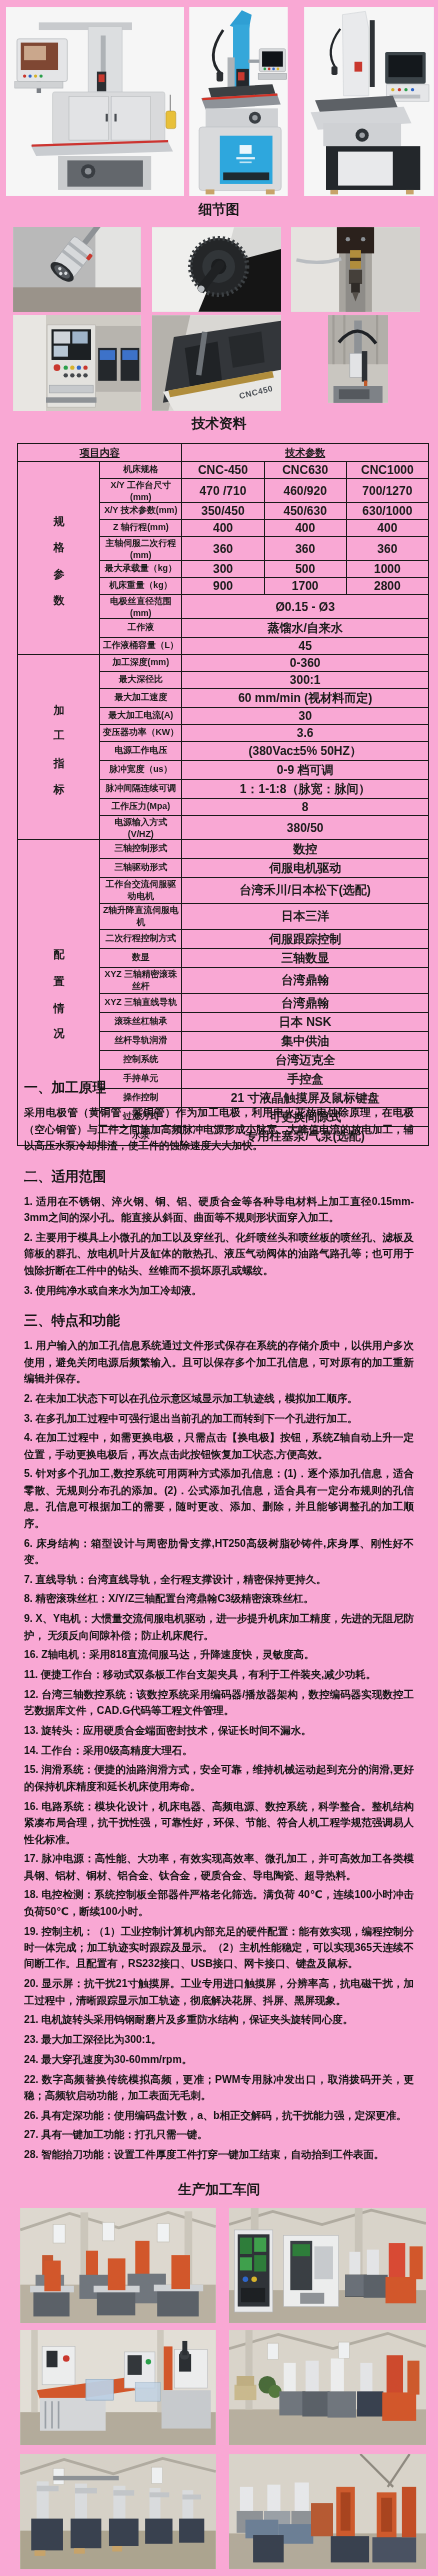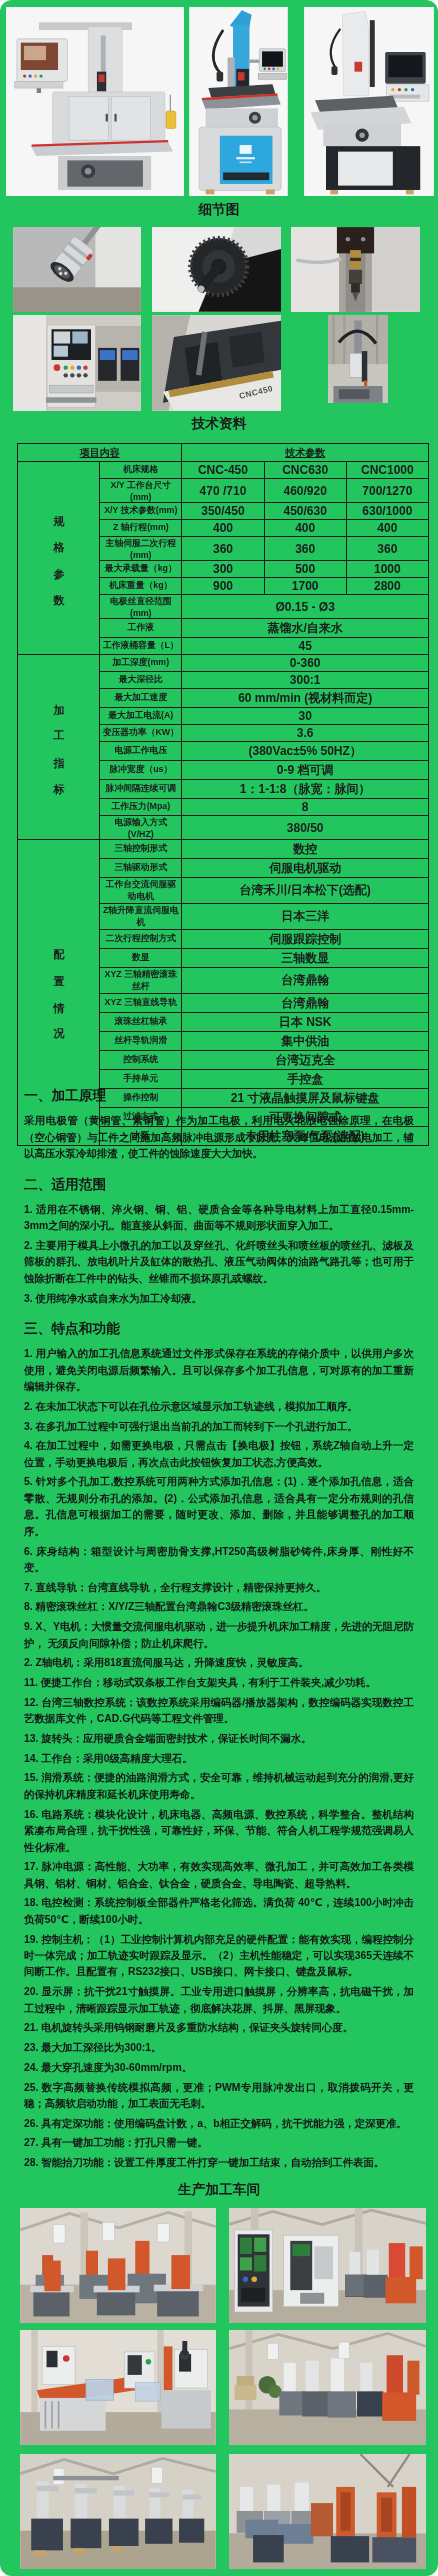--- a/index.html
+++ b/index.html
@@ -1,17 +1,17 @@
 <!DOCTYPE html>
 <html style="font-size:8.8px"><head>
 <meta charset="utf-8">
 <style>
   html,body{margin:0;padding:0;background:#ffffff;}
   body{font-family:"Liberation Sans","DejaVu Sans",sans-serif;color:#111;}
-  #page{position:relative;width:438px;height:2576px;background:#22c55e;overflow:hidden;margin:0 auto;border-radius:12px;}
+  #page{position:relative;width:438px;height:2576px;background:#f9a8d4;overflow:hidden;margin:0 auto;}
 
   
   .hero-photo{position:absolute;top:6.6px;}
   #hero1{left:5.5px;width:178px;height:189px;}
   #hero2{left:189px;width:99px;height:189px;}
   #hero3{left:304px;width:130px;height:189px;}
   .hero-photo svg{display:block;width:100%;height:100%;}
 
   
   .center-head{position:absolute;left:0;width:438px;text-align:center;font-weight:bold;color:#1a1a1a;}
@@ -39,21 +39,21 @@
   #spec-table td.val{width:73px;font-size:12px;}
   #spec-table td.vlabel{width:33px;writing-mode:vertical-lr;text-orientation:upright;
     letter-spacing:2.4em;font-size:11px;padding:5.5px 0;}
   #spec-table tr.sep td{border-top:1.1px solid #1a1a1a;}
   #spec-table{border:1.1px solid #1a1a1a;}
 
   
   #text-block{position:absolute;left:24px;top:1076px;width:390px;height:1103px;overflow:hidden;
     font-size:10.4px;line-height:1.58;text-align:justify;font-weight:bold;color:#161616;}
   #text-block h3{font-size:13.7px;margin:11px 0 6.6px 0;text-align:left;}
-  #text-block h3:first-child{margin-top:9px;font-family:Liberation Serif, serif;}
+  #text-block h3:first-child{margin-top:1px;font-family:Liberation Serif, serif;}
   #text-block p{margin:0 0 3.3px 0;}
 
   
   .ws{position:absolute;overflow:hidden;background:#d6d1c7;}
   .ws svg{display:block;width:100%;height:100%;}
   #ws1{left:20px;top:2208px;width:196px;height:115px;}
   #ws2{left:229px;top:2208px;width:197px;height:115px;}
   #ws3{left:20px;top:2330px;width:196px;height:115px;}
   #ws4{left:229px;top:2330px;width:197px;height:115px;}
   #ws5{left:20px;top:2454px;width:196px;height:115px;}
@@ -458,35 +458,35 @@
     <h3>三、特点和功能</h3>
     <p>1. 用户输入的加工孔信息系统通过文件形式保存在系统的存储介质中，以供用户多次使用，避免关闭电源后频繁输入。且可以保存多个加工孔信息，可对原有的加工重新编辑并保存。</p>
     <p>2. 在未加工状态下可以在孔位示意区域显示加工轨迹线，模拟加工顺序。</p>
     <p>3. 在多孔加工过程中可强行退出当前孔的加工而转到下一个孔进行加工。</p>
     <p>4. 在加工过程中，如需更换电极，只需点击【换电极】按钮，系统Z轴自动上升一定位置，手动更换电极后，再次点击此按钮恢复加工状态,方便高效。</p>
     <p>5. 针对多个孔加工,数控系统可用两种方式添加孔信息：(1)．逐个添加孔信息，适合零散、无规则分布孔的添加。(2)．公式添加孔信息，适合具有一定分布规则的孔信息。孔信息可根据加工的需要，随时更改、添加、删除，并且能够调整孔的加工顺序。</p>
     <p>6. 床身结构：箱型设计与周密肋骨支撑,HT250高级树脂砂铸件,床身厚、刚性好不变。</p>
     <p>7. 直线导轨：台湾直线导轨，全行程支撑设计，精密保持更持久。</p>
     <p>8. 精密滚珠丝杠：X/Y/Z三轴配置台湾鼎翰C3级精密滚珠丝杠。</p>
     <p>9. X、Y电机：大惯量交流伺服电机驱动，进一步提升机床加工精度，先进的无阻尼防护， 无须反向间隙补偿；防止机床爬行。</p>
-    <p>2. Z轴电机：采用818直流伺服马达，升降速度快，灵敏度高。</p>
+    <p>16. Z轴电机：采用818直流伺服马达，升降速度快，灵敏度高。</p>
     <p>11. 便捷工作台：移动式双条板工作台支架夹具，有利于工件装夹,减少功耗。</p>
     <p>12. 台湾三轴数控系统：该数控系统采用编码器/播放器架构，数控编码器实现数控工艺数据库文件，CAD.G代码等工程文件管理。</p>
     <p>13. 旋转头：应用硬质合金端面密封技术，保证长时间不漏水。</p>
     <p>14. 工作台：采用0级高精度大理石。</p>
     <p>15. 润滑系统：便捷的油路润滑方式，安全可靠，维持机械运动起到充分的润滑,更好的保持机床精度和延长机床使用寿命。</p>
     <p>16. 电路系统：模块化设计，机床电器、高频电源、数控系统，科学整合。整机结构紧凑布局合理，抗干扰性强，可靠性好，环保、节能、符合人机工程学规范强调易人性化标准。</p>
     <p>17. 脉冲电源：高性能、大功率，有效实现高效率、微孔加工，并可高效加工各类模具钢、铝材、铜材、铝合金、钛合金，硬质合金、导电陶瓷、超导热料。</p>
     <p>18. 电控检测：系统控制板全部器件严格老化筛选。满负荷 40℃，连续100小时冲击负荷50℃，断续100小时。</p>
     <p>19. 控制主机：（1）工业控制计算机内部充足的硬件配置：能有效实现，编程控制分时一体完成；加工轨迹实时跟踪及显示。（2）主机性能稳定，可以实现365天连续不间断工作。且配置有，RS232接口、USB接口、网卡接口、键盘及鼠标。</p>
     <p>20. 显示屏：抗干扰21寸触摸屏。工业专用进口触摸屏，分辨率高，抗电磁干扰，加工过程中，清晰跟踪显示加工轨迹，彻底解决花屏、抖屏、黑屏现象。</p>
     <p>21. 电机旋转头采用钨钢耐磨片及多重防水结构，保证夹头旋转同心度。</p>
     <p>23. 最大加工深径比为300:1。</p>
     <p>24. 最大穿孔速度为30-60mm/rpm。</p>
-    <p>25. 数字高频替换传统模拟高频，更准；PWM专用脉冲发出口，取消拨码开关，更稳；高频软启动功能，加工表面无毛刺。</p>
+    <p>22. 数字高频替换传统模拟高频，更准；PWM专用脉冲发出口，取消拨码开关，更稳；高频软启动功能，加工表面无毛刺。</p>
     <p>26. 具有定深功能：使用编码盘计数，a、b相正交解码，抗干扰能力强，定深更准。</p>
     <p>27. 具有一键加工功能：打孔只需一键。</p>
     <p>28. 智能抬刀功能：设置工件厚度工件打穿一键加工结束，自动抬到工件表面。</p>
 
   </div>
 
   <div class="center-head" id="h-workshop">生产加工车间</div>
 
   <div class="ws" id="ws1">
     <svg viewBox="0 0 357 210">

